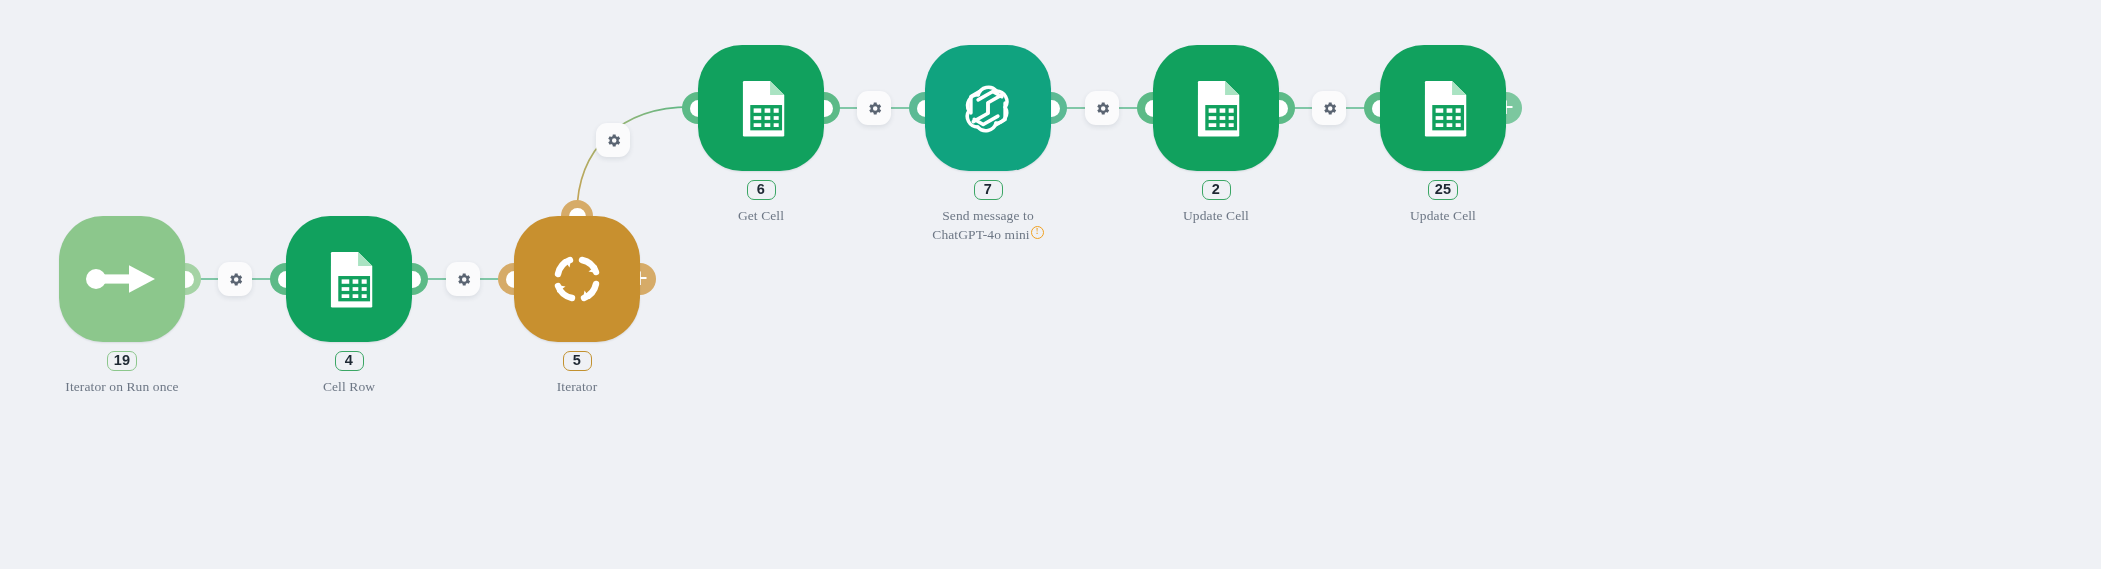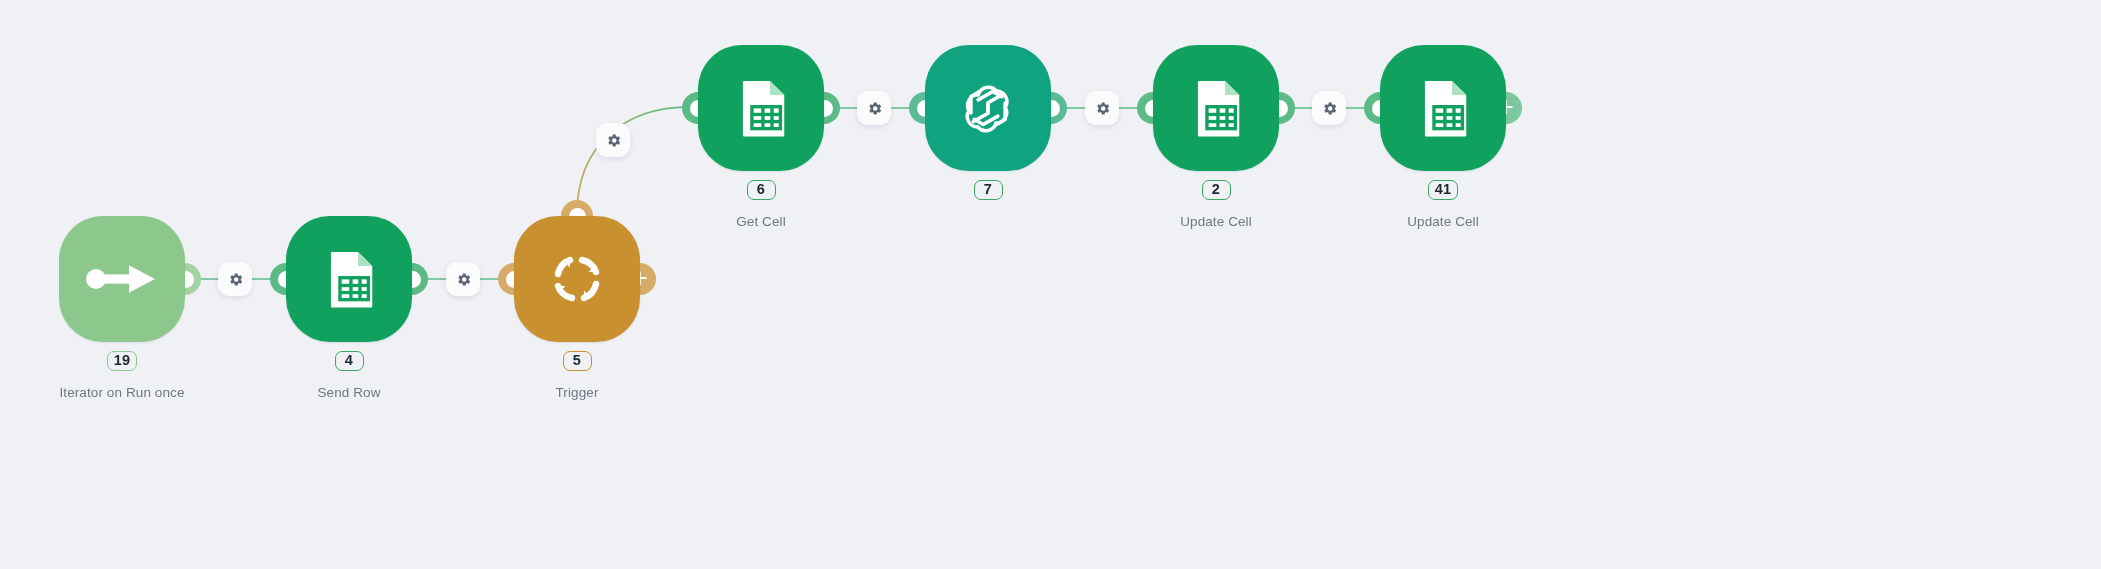--- a/index.html
+++ b/index.html
@@ -57,25 +57,26 @@
     background:#eff1f5;
     font-size:14.5px;
     font-weight:700;
     color:#1e2833;
     line-height:15px;
     letter-spacing:.2px;
   }
   .numbadge.gold{border-color:#c2912f;}
   .numbadge.lite{border-color:#8cc78c;}
   .cap{
-    margin-top:12px;
+    margin-top:6px;
     font-size:13.5px;
     color:#6d7785;
     line-height:19px;
     letter-spacing:.1px;
+    font-family:Liberation Serif, serif;
   }
   .cap .warn{
     display:inline-block;
     width:11px;height:11px;border-radius:50%;
     border:1.4px solid #f0a020;
     color:#f0a020;
     font-size:8px;font-weight:700;
     line-height:10px;
     text-align:center;
     vertical-align:super;
@@ -189,21 +190,21 @@
         <path d="M31 3 l11 11 h-11 z" fill="#a9e3c2"></path>
         <rect x="17" y="23" width="22" height="17" fill="none" stroke="#11a15e" stroke-width="2.6"></rect>
         <line x1="17" y1="29" x2="39" y2="29" stroke="#11a15e" stroke-width="2.6"></line>
         <line x1="17" y1="34.5" x2="39" y2="34.5" stroke="#11a15e" stroke-width="2.6"></line>
         <line x1="25.5" y1="23" x2="25.5" y2="40" stroke="#11a15e" stroke-width="2.6"></line>
         <line x1="32.5" y1="23" x2="32.5" y2="40" stroke="#11a15e" stroke-width="2.6"></line>
       </svg>
     </div>
     <div class="labels">
       <span class="numbadge">4</span>
-      <div class="cap">Send Row</div>
+      <div class="cap">Cell Row</div>
     </div>
   </div>
 
   <div class="node" style="left:577px;top:279px;">
     <div class="port left" style="background:#d6ab68;">
         <span class="inner"></span>
       </div>
     <div class="port top" style="background:#d6ab68;">
         <span class="inner"></span>
       </div>
@@ -217,21 +218,21 @@
         <path d="M38 14 A19 19 0 0 1 52 26"></path>
         <path d="M53 19.5 L52.5 27 L44.5 25.5" fill="#ffffff" stroke="none"></path>
         <path d="M52 38 A19 19 0 0 1 40 52"></path>
         <path d="M46.5 53 L39 52.5 L40.5 44.5" fill="#ffffff" stroke="none"></path>
         <path d="M28 52 A19 19 0 0 1 14 40"></path>
         <path d="M13 46.5 L13.5 39 L21.5 40.5" fill="#ffffff" stroke="none"></path>
       </svg>
     </div>
     <div class="labels">
       <span class="numbadge gold">5</span>
-      <div class="cap">Trigger</div>
+      <div class="cap">Iterator</div>
     </div>
   </div>
 
   <div class="node" style="left:761px;top:108px;">
     <div class="port left" style="background:#5cba87;">
         <span class="inner"></span>
       </div>
     <div class="port right" style="background:#5cba87;">
         <span class="inner"></span>
       </div>
@@ -271,20 +272,24 @@
         <path d="M17.4 18.6 L27.2 13 l6.0 3.5"></path>
         <path d="M12.6 27.4 l0 -11.0 l6.0 -3.5"></path>
         <path d="M14.2 33.1 l9.8 -5.6 l0 -6.9"></path>
         <path d="M30.6 29.4 L20.8 35 l-6.0 -3.5"></path>
         <path d="M35.4 20.6 l0 11.0 l-6.0 3.5"></path>
         <path d="M33.8 14.9 L24 20.5 l0 6.9"></path>
       </svg>
     </div>
     <div class="labels">
       <span class="numbadge">7</span>
+      <div class="cap">
+        <span>Send message to</span><br>
+        <span>ChatGPT-4o mini</span><span class="warn">!</span>
+      </div>
     </div>
   </div>
 
   <div class="node" style="left:1216px;top:108px;">
     <div class="port left" style="background:#5cba87;">
         <span class="inner"></span>
       </div>
     <div class="port right" style="background:#5cba87;">
         <span class="inner"></span>
       </div>
@@ -317,18 +322,18 @@
         <path d="M11 3 h20 l11 11 v31 a1 1 0 0 1 -1 1 H11 a1 1 0 0 1 -1 -1 V4 a1 1 0 0 1 1 -1 z" fill="#ffffff"></path>
         <path d="M31 3 l11 11 h-11 z" fill="#a9e3c2"></path>
         <rect x="17" y="23" width="22" height="17" fill="none" stroke="#11a15e" stroke-width="2.6"></rect>
         <line x1="17" y1="29" x2="39" y2="29" stroke="#11a15e" stroke-width="2.6"></line>
         <line x1="17" y1="34.5" x2="39" y2="34.5" stroke="#11a15e" stroke-width="2.6"></line>
         <line x1="25.5" y1="23" x2="25.5" y2="40" stroke="#11a15e" stroke-width="2.6"></line>
         <line x1="32.5" y1="23" x2="32.5" y2="40" stroke="#11a15e" stroke-width="2.6"></line>
       </svg>
     </div>
     <div class="labels">
-      <span class="numbadge">41</span>
+      <span class="numbadge">25</span>
       <div class="cap">Update Cell</div>
     </div>
   </div>
 
 </div>
 
 </body></html>

